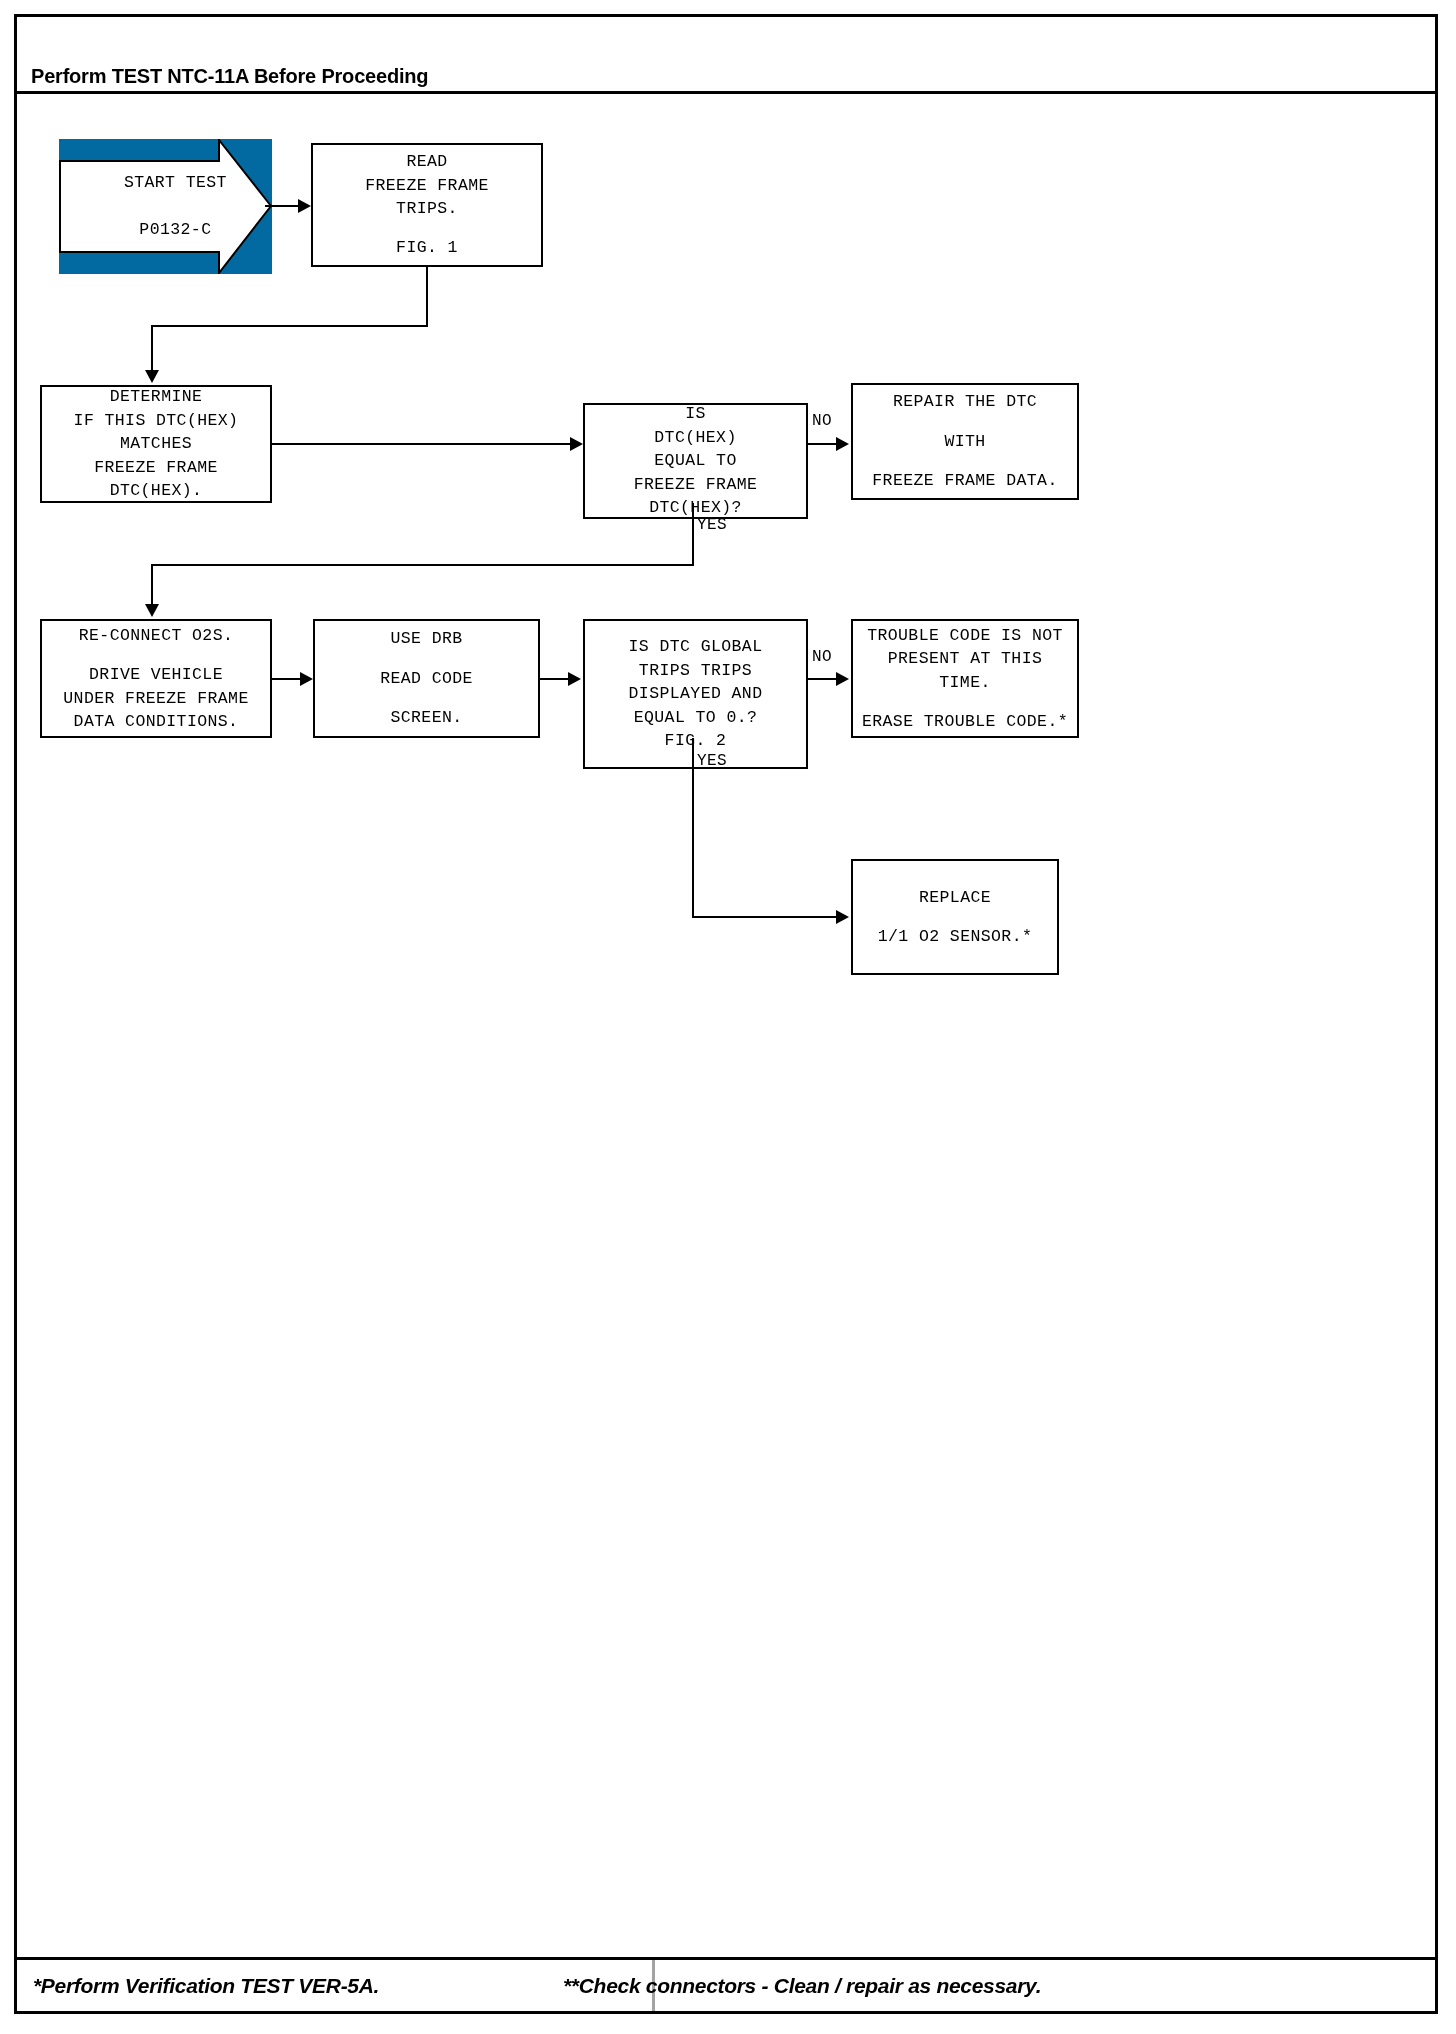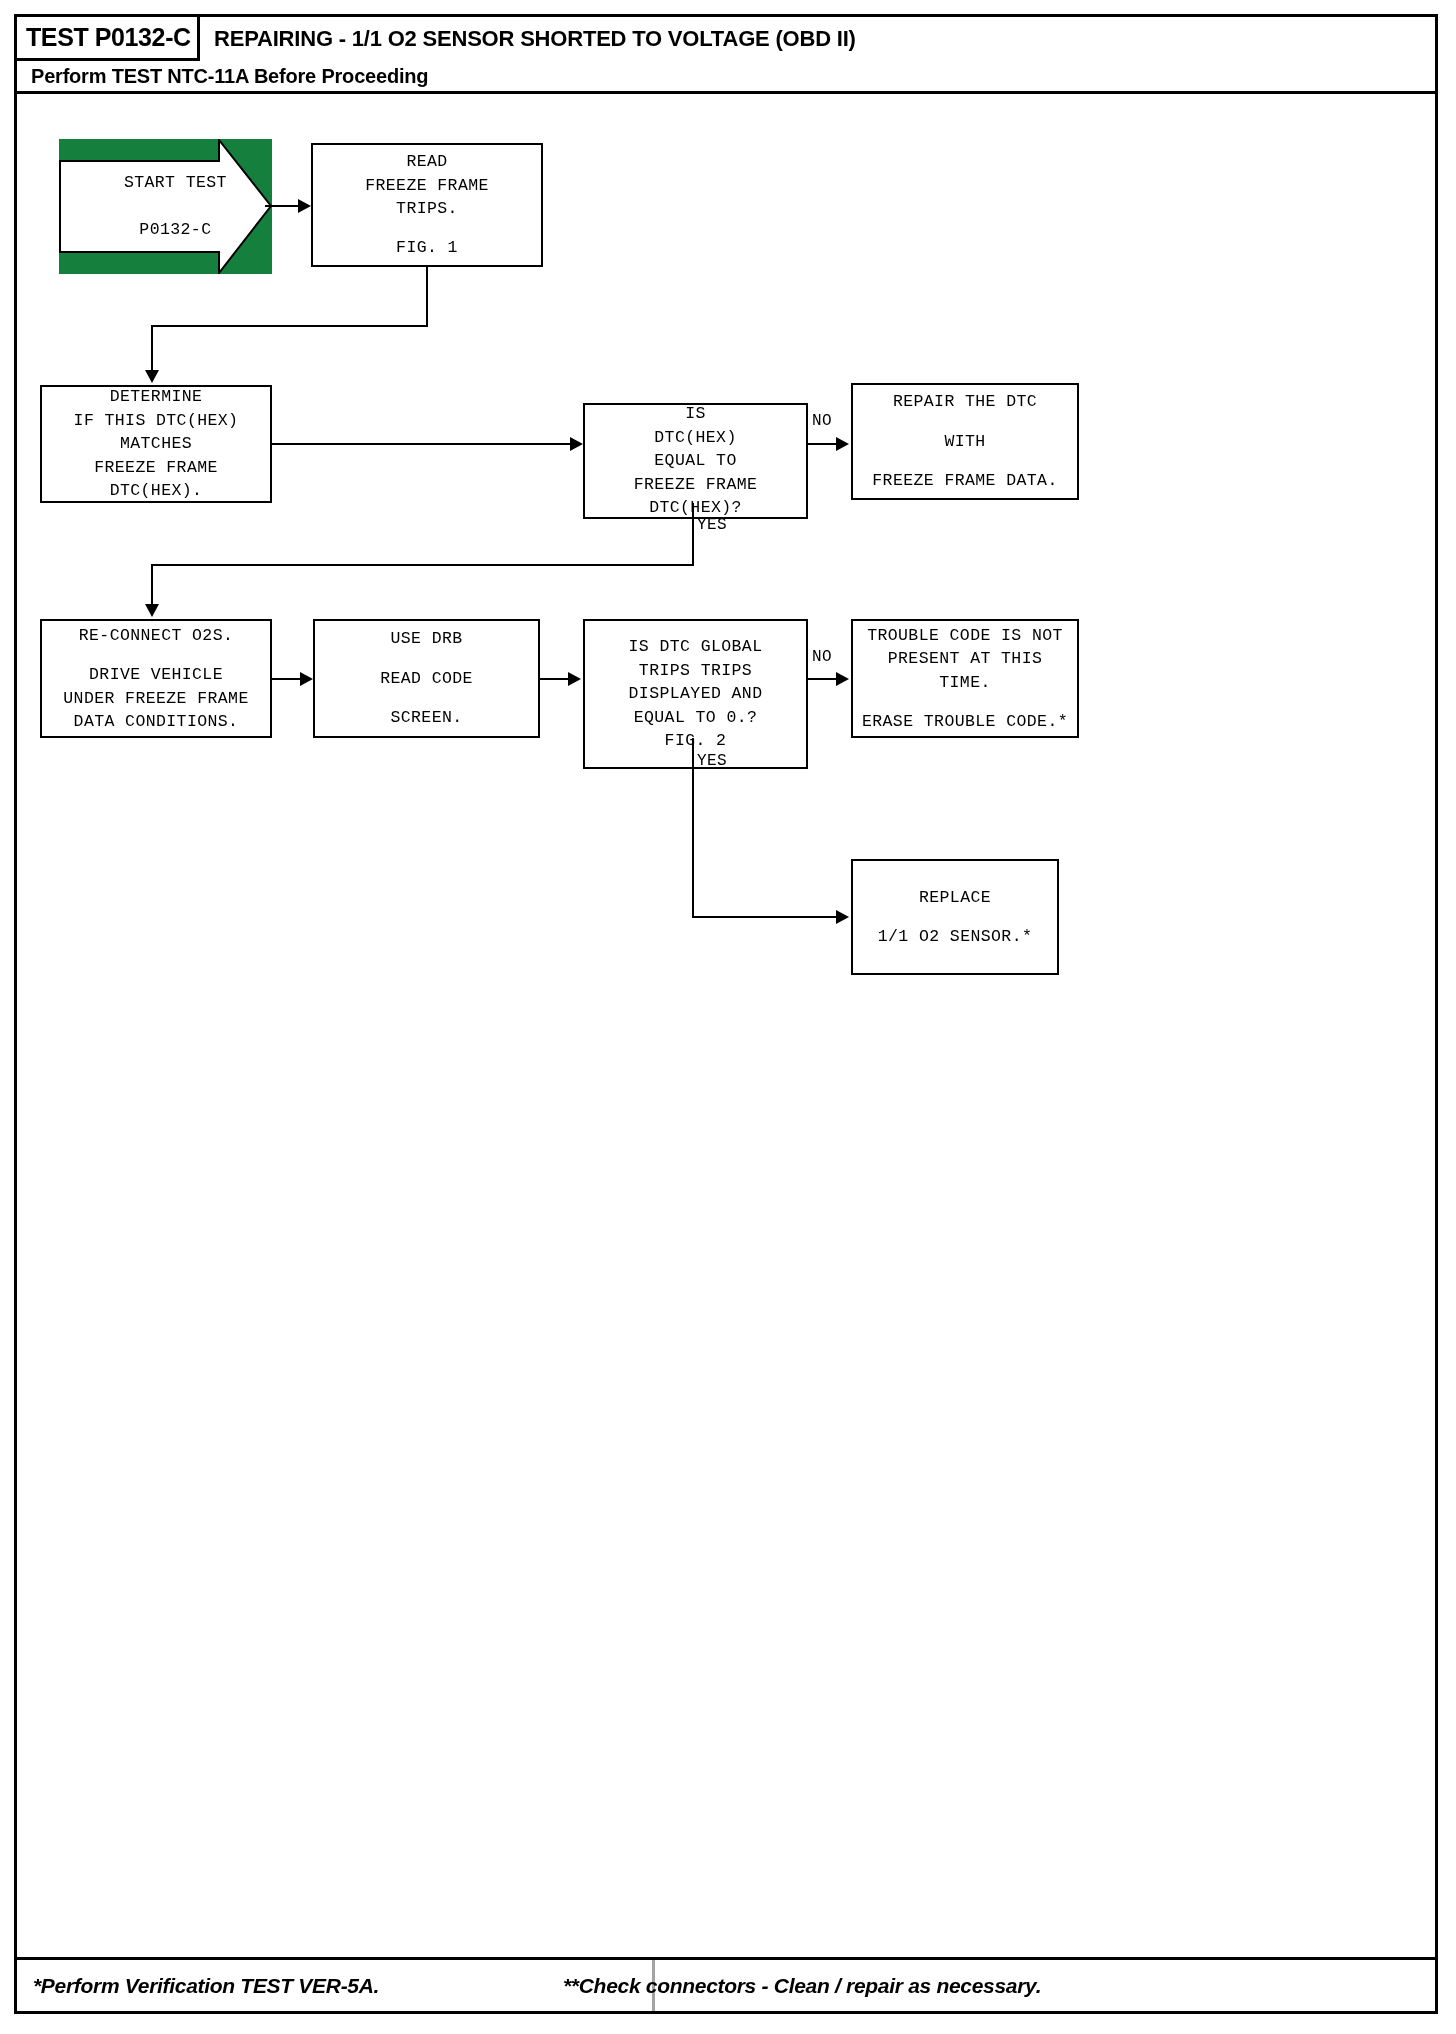--- a/index.html
+++ b/index.html
@@ -114,21 +114,21 @@
     letter-spacing:0.4px;
     text-align:center;
     white-space:pre;
   }
   .node .line{ display:block; }
   .node .gap{ display:block; height:16px; }
 
   
   .start-node{
     position:absolute;
-    background:#15803d;
+    background:#0369a1;
     font-family:"Liberation Mono", monospace;
     font-size:16.5px;
     line-height:1.42;
     letter-spacing:0.4px;
     text-align:center;
     white-space:pre;
     display:flex;
     flex-direction:column;
     align-items:center;
     justify-content:center;
@@ -170,28 +170,20 @@
     white-space:nowrap;
   }
 </style>
 </head>
 <body>
 
 <div id="page">
 
   <div class="outer-frame"></div>
 
-  <div class="header-row">
-    <div class="test-id-cell">
-      <span>TEST P0132-C</span>
-    </div>
-    <div class="header-title-cell">
-      <span>REPAIRING - 1/1 O2 SENSOR SHORTED TO VOLTAGE (OBD II)</span>
-    </div>
-  </div>
   <div class="subheader-row">
     <span>Perform TEST NTC-11A Before Proceeding</span>
   </div>
 
   <div class="start-node" style="left:59px; top:139px; width:213px; height:135px;">
     <svg viewBox="0 0 213 135" preserveAspectRatio="none">
       <polygon points="1,22 160,22 160,1 212,67 160,134 160,113 1,113" fill="#ffffff" stroke="#000000" stroke-width="2"></polygon>
     </svg>
     <div class="txt">
       <span class="line">START TEST</span>

